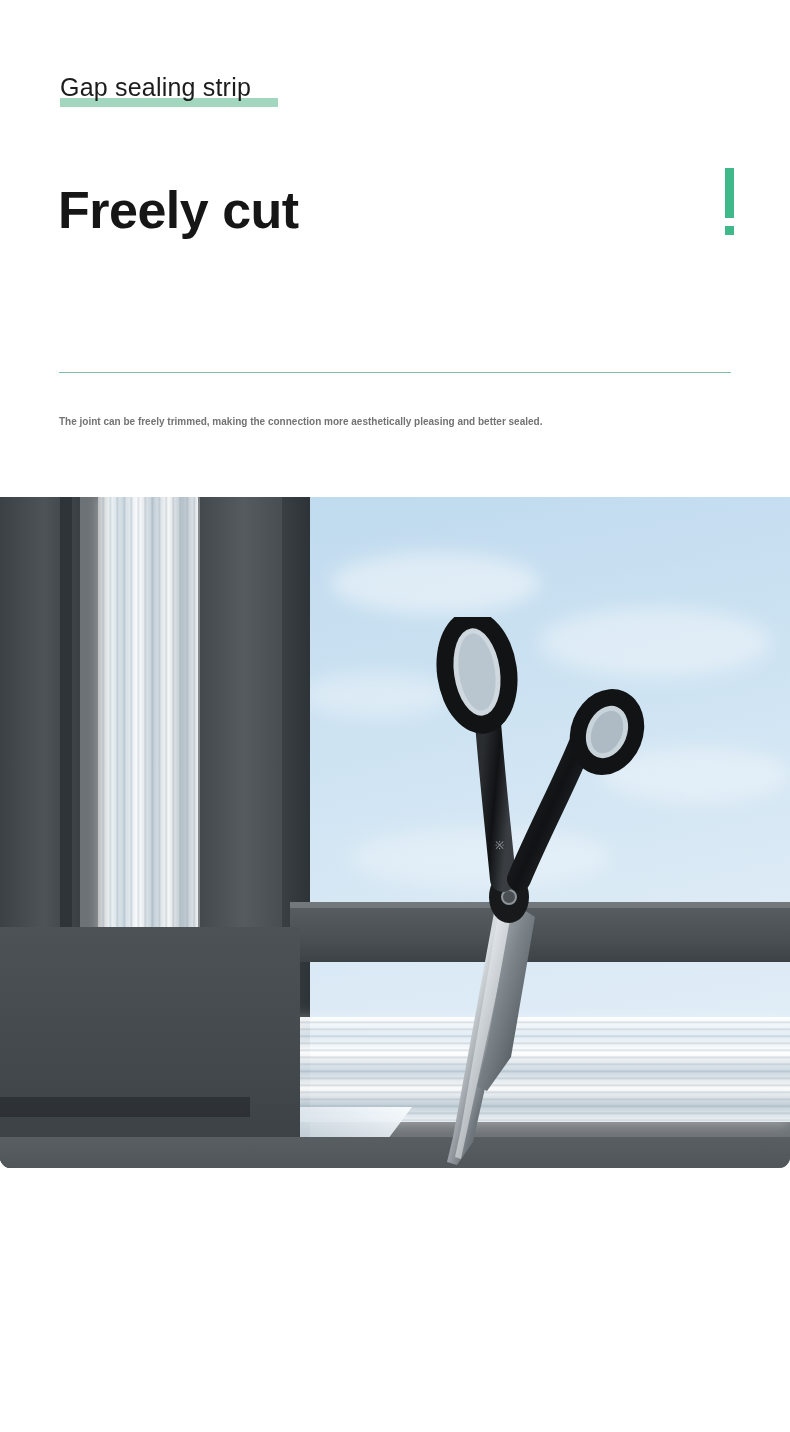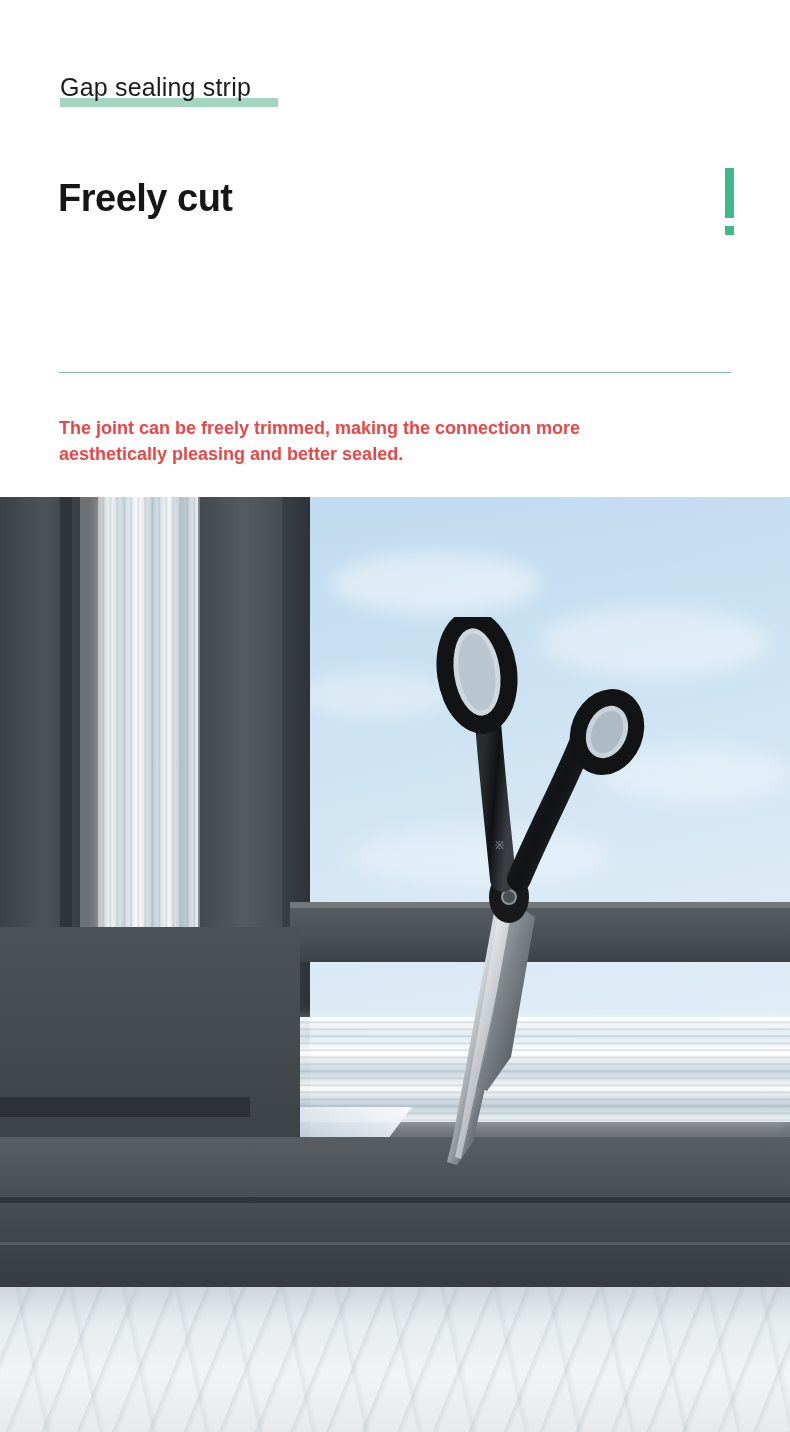--- a/index.html
+++ b/index.html
@@ -10,24 +10,25 @@
   body {
     font-family: "Liberation Sans", sans-serif;
     width: 790px;
     height: 1432px;
     overflow: hidden;
     position: relative;
   }
 
   .page {
     width: 790px;
-    height: 1432px;
+    height: 1168px;
     position: relative;
     background: #ffffff;
     overflow: hidden;
+    border-radius: 11px;
   }
 
   
   .top-block {
     position: absolute;
     top: 0;
     left: 0;
     width: 790px;
     height: 497px;
     background: #ffffff;
@@ -55,21 +56,21 @@
   }
   .eyebrow-text {
     position: relative;
     z-index: 2;
   }
 
   .headline {
     position: absolute;
     left: 58px;
     top: 168px;
-    font-size: 38px;
+    font-size: 52px;
     line-height: 1.62;
     color: #161616;
     font-weight: 700;
     letter-spacing: -0.5px;
   }
   .headline .line {
     display: block;
     white-space: nowrap;
   }
 
@@ -104,23 +105,23 @@
     width: 672px;
     height: 1px;
     background: #7fbfa3;
   }
 
   .subcopy {
     position: absolute;
     left: 59px;
     top: 415px;
     width: 560px;
-    font-size: 18px;
+    font-size: 10px;
     line-height: 1.45;
-    color: #ef4444;
+    color: #737373;
     font-weight: 700;
   }
 
   
   .photo {
     position: absolute;
     left: 0;
     top: 497px;
     width: 790px;
     height: 935px;

